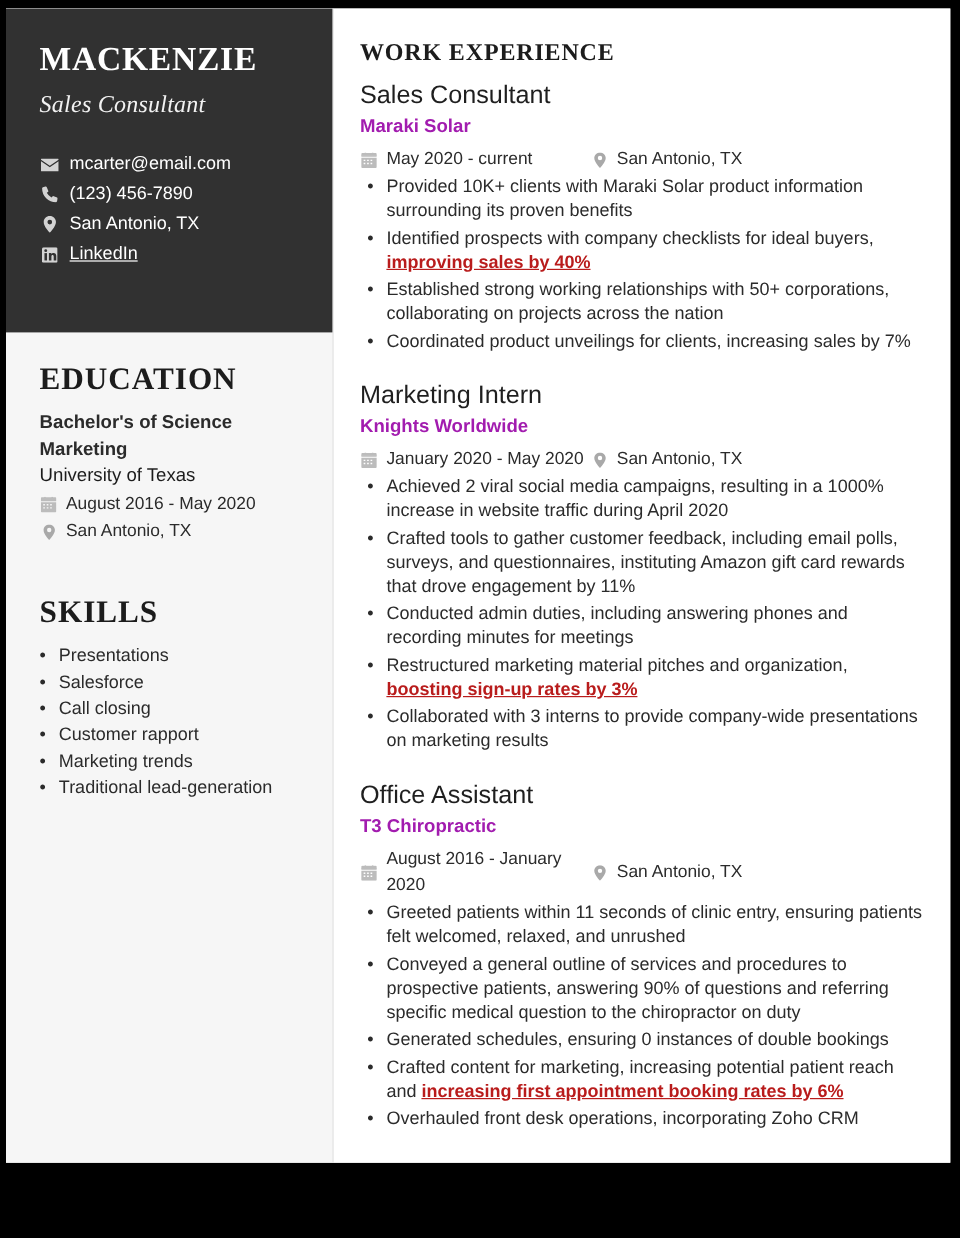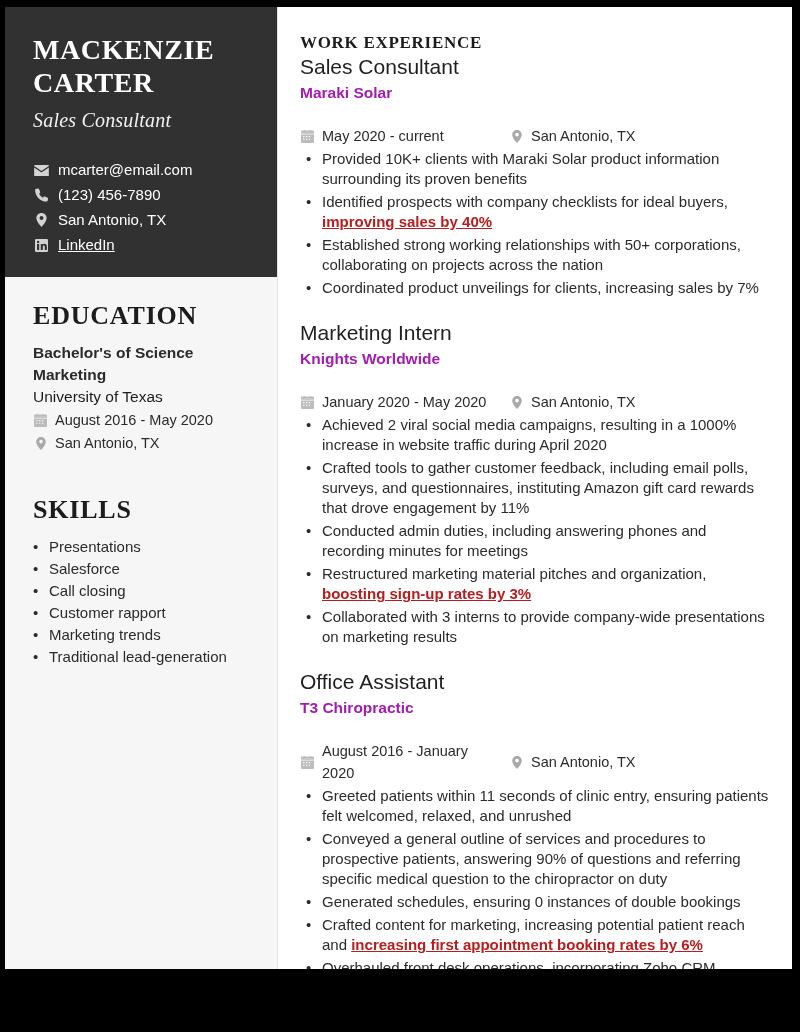--- a/index.html
+++ b/index.html
@@ -125,44 +125,44 @@
 
   
   .main {
     flex: 1 1 auto;
     background: #ffffff;
     padding: 26px 22px 0 22px;
   }
   .main-heading {
     font-family: "Liberation Serif", serif;
     font-weight: bold;
-    font-size: 17px;
+    font-size: 20px;
     letter-spacing: 0.7px;
     color: #1c1c1c;
+    margin-bottom: 10px;
   }
   .job { margin-bottom: 21px; }
   .job-role {
     font-size: 21px;
     line-height: 27px;
     color: #1f1f1f;
     font-weight: normal;
   }
   .job-company {
     font-size: 15.5px;
     line-height: 22px;
     font-weight: bold;
     color: #a21caf;
     margin-top: 2px;
   }
   .job-meta {
     display: flex;
     align-items: center;
-    margin-top: 21px;
+    margin-top: 5px;
     margin-bottom: 2px;
-    gap: 17px;
   }
   .job-meta .meta-row { margin-top: 0; }
   .job-meta .date-part { width: 192px; flex: 0 0 192px; }
   .bullets { margin-top: 1px; }
   .bullet {
     display: flex;
     font-size: 15px;
     line-height: 20px;
     color: #2b2b2b;
     margin-bottom: 3px;
@@ -177,21 +177,20 @@
 </style>
 </head>
 <body>
 
 <div id="page">
 
   <aside class="sidebar">
 
     <div class="sidebar-header">
       <div class="name-line">MACKENZIE</div>
-      <div class="name-line">CARTER</div>
       <div class="job-title">Sales Consultant</div>
 
       <div class="contact-list">
 
         <div class="contact-row">
           <span class="contact-icon">
             <svg width="15" height="11" viewBox="0 0 16 12" fill="currentColor">
                 <path d="M0 1.2 8 6.6 16 1.2V.6A.6.6 0 0 0 15.4 0H.6A.6.6 0 0 0 0 .6zM16 2.7 8.3 7.9a.55.55 0 0 1-.6 0L0 2.7v8.7c0 .33.27.6.6.6h14.8a.6.6 0 0 0 .6-.6z"></path>
               </svg>
           </span>

